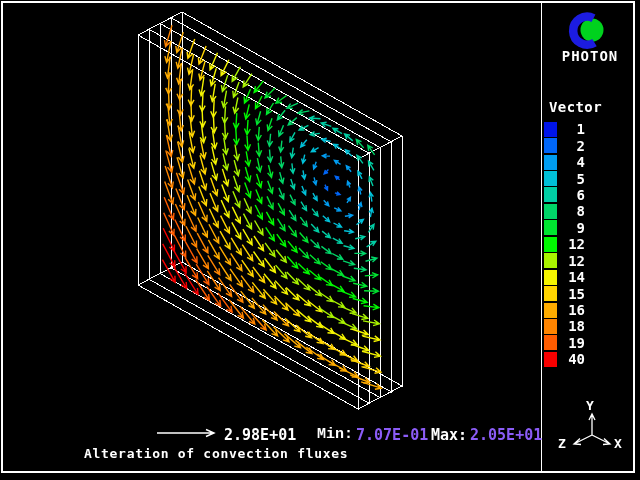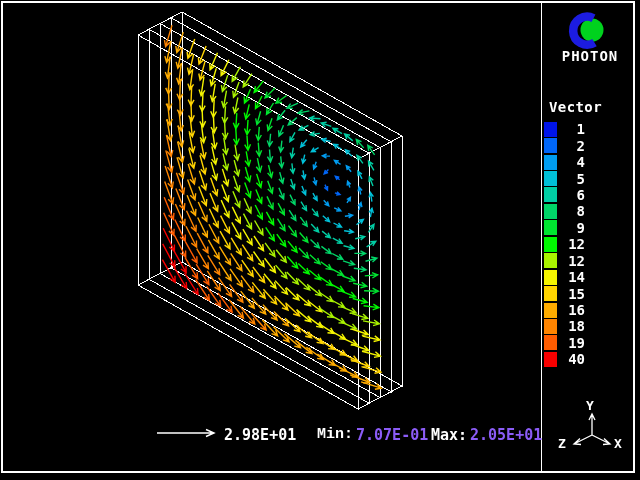--- a/index.html
+++ b/index.html
@@ -429,17 +429,18 @@
         <div class="legend-swatch" style="background: rgb(248, 0, 0);"></div>
         <div class="legend-label">40</div>
       </div>
     </div>
 
   <span class="abslbl f1" id="scale-value">2.98E+01</span>
   <span class="abslbl f1" id="min-label">Min:</span>
   <span class="abslbl f1" id="min-value" style="color: #8b5cf6;">7.07E-01</span>
   <span class="abslbl f1" id="max-label">Max:</span>
   <span class="abslbl f1" id="max-value" style="color: #8b5cf6;">2.05E+01</span>
+  <div class="abslbl" id="plot-title">Alteration of convection fluxes</div>
 
   <span class="abslbl triadlbl" id="axis-y-label">Y</span>
   <span class="abslbl triadlbl" id="axis-z-label">Z</span>
   <span class="abslbl triadlbl" id="axis-x-label">X</span>
 </div>
 
 </body></html>

